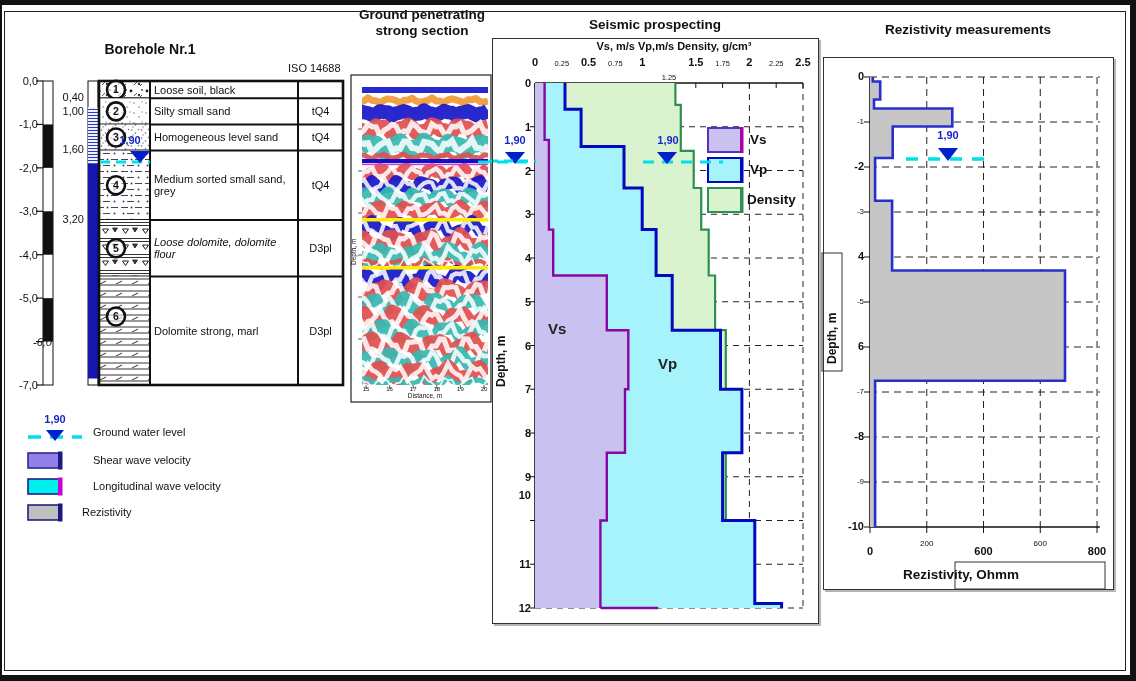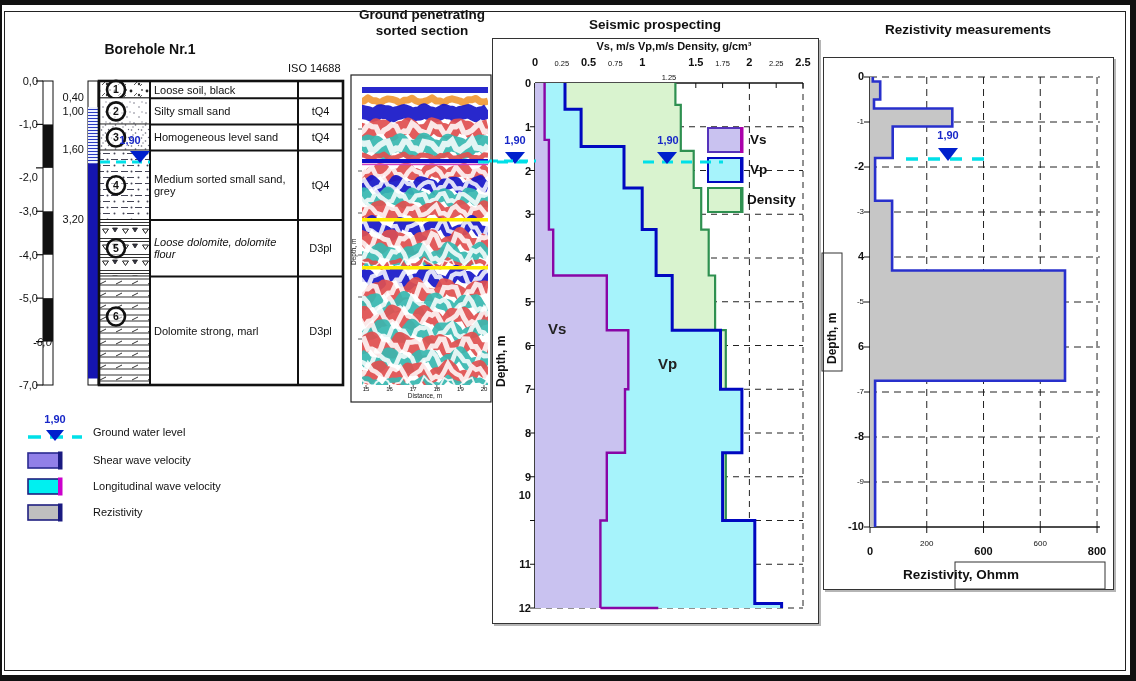--- a/index.html
+++ b/index.html
@@ -284,21 +284,21 @@
     </svg>
 
   <div id="frame-outer"></div>
   <div id="frame-inner"></div>
 
   <div class="lbl c b t14" style="left:55px;top:41px;width:190px;">Borehole Nr.1</div>
   <div class="lbl t11" style="left:288px;top:62px;">ISO 14688</div>
   <div class="lbl c b t11 blue" style="left:110px;top:134px;width:40px;">1,90</div>
 
   <div class="lbl c b t13" style="left:338px;top:7px;width:168px;">Ground penetrating</div>
-  <div class="lbl c b t13" style="left:338px;top:23px;width:168px;">sorted section</div>
+  <div class="lbl c b t13" style="left:338px;top:23px;width:168px;">strong section</div>
   <div class="lbl c t6" style="left:375px;top:392px;width:100px;">Distance, m</div>
   <div class="lbl t6 vert" style="left:350px;top:205px;height:60px;">Depth, m</div>
 
   <div class="panelbox" style="left:492px;top:38px;width:325px;height:584px;background:transparent;"></div>
   <div class="lbl c b t11" style="left:540px;top:40px;width:268px;">Vs, m/s  Vp,m/s  Density, g/cm³</div>
   <div class="lbl c b t13" style="left:492px;top:17px;width:326px;">Seismic prospecting</div>
   <div class="lbl b t12 vert" style="left:494px;top:305px;height:82px;">Depth, m</div>
   <div class="lbl c b t11 blue" style="left:497px;top:134px;width:36px;">1,90</div>
   <div class="lbl c b t11 blue" style="left:650px;top:134px;width:36px;">1,90</div>
   <div class="lbl b" style="left:548px;top:320px;font-size:15px;color:#222;">Vs</div>
@@ -306,21 +306,21 @@
 
   <div class="panelbox" style="left:823px;top:57px;width:289px;height:531px;background:transparent;"></div>
   <div class="lbl c b t13" style="left:823px;top:22px;width:290px;">Rezistivity measurements</div>
   <div class="lbl b t12 vert" style="left:825px;top:262px;height:102px;z-index:12;">Depth, m</div>
   <div class="lbl b t13" style="left:903px;top:567px;z-index:12;">Rezistivity, Ohmm</div>
   <div class="lbl c b t11 blue" style="left:931px;top:129px;width:34px;">1,90</div>
 
   <div class="lbl c b t11 blue" style="left:37px;top:413px;width:36px;">1,90</div>
 <div class="lbl r t11" style="left: 2px; top: 75px; width: 36px;">0,0</div>
     <div class="lbl r t11" style="left: 2px; top: 118.43px; width: 36px;">-1,0</div>
-    <div class="lbl r t11" style="left: 2px; top: 161.86px; width: 36px; margin-top: 9px;">-2,0</div>
+    <div class="lbl r t11" style="left: 2px; top: 161.86px; width: 36px;">-2,0</div>
     <div class="lbl r t11" style="left: 2px; top: 205.29px; width: 36px;">-3,0</div>
     <div class="lbl r t11" style="left: 2px; top: 248.72px; width: 36px;">-4,0</div>
     <div class="lbl r t11" style="left: 2px; top: 292.15px; width: 36px;">-5,0</div>
     <div class="lbl r t11" style="left: 16px; top: 335.58px; width: 36px; font-style: italic;">-6,0</div>
     <div class="lbl r t11" style="left: 2px; top: 379.01px; width: 36px;">-7,0</div>
     <div class="lbl r t11" style="left: 44px; top: 91.372px; width: 40px;">0,40</div>
     <div class="lbl r t11" style="left: 44px; top: 105px; width: 40px;">1,00</div>
     <div class="lbl r t11" style="left: 44px; top: 143.488px; width: 40px;">1,60</div>
     <div class="lbl r t11" style="left: 44px; top: 212.976px; width: 40px;">3,20</div>
     <div class="cell" style="left: 154px; top: 81px; width: 140px; height: 17.372px;">Loose soil, black</div>
@@ -330,21 +330,21 @@
     <div class="cell" style="left: 298px; top: 124.43px; width: 45px; height: 26.058px; justify-content: center;">tQ4</div>
     <div class="cell" style="left: 154px; top: 150.488px; width: 140px; height: 69.488px;">Medium sorted small sand, grey</div>
     <div class="cell" style="left: 298px; top: 150.488px; width: 45px; height: 69.488px; justify-content: center;">tQ4</div>
     <div class="cell" style="left: 154px; top: 219.976px; width: 140px; height: 56.459px; font-style: italic;">Loose dolomite, dolomite flour</div>
     <div class="cell" style="left: 298px; top: 219.976px; width: 45px; height: 56.459px; justify-content: center;">D3pl</div>
     <div class="cell" style="left: 154px; top: 276.435px; width: 140px; height: 108.575px;">Dolomite strong, marl</div>
     <div class="cell" style="left: 298px; top: 276.435px; width: 45px; height: 108.575px; justify-content: center;">D3pl</div>
     <div class="lbl t11" style="left: 93px; top: 426px;">Ground water level</div>
     <div class="lbl t11" style="left: 93px; top: 454px;">Shear wave velocity</div>
     <div class="lbl t11" style="left: 93px; top: 480px;">Longitudinal wave velocity</div>
-    <div class="lbl t11" style="left: 93px; top: 506px;">Rezistivity</div>
+    <div class="lbl t11" style="left: 82px; top: 506px;">Rezistivity</div>
     <div class="lbl c" style="left: 358px; top: 386px; width: 16px; font-size: 6px;">15</div>
     <div class="lbl c" style="left: 381.6px; top: 386px; width: 16px; font-size: 6px;">16</div>
     <div class="lbl c" style="left: 405.2px; top: 386px; width: 16px; font-size: 6px;">17</div>
     <div class="lbl c" style="left: 428.8px; top: 386px; width: 16px; font-size: 6px;">18</div>
     <div class="lbl c" style="left: 452.4px; top: 386px; width: 16px; font-size: 6px;">19</div>
     <div class="lbl c" style="left: 476px; top: 386px; width: 16px; font-size: 6px;">20</div>
     <div class="lbl c b t11" style="left: 520px; top: 56px; width: 30px;">0</div>
     <div class="lbl c t7" style="left: 546.8px; top: 59px; width: 30px;">0.25</div>
     <div class="lbl c b t11" style="left: 573.6px; top: 56px; width: 30px;">0.5</div>
     <div class="lbl c t7" style="left: 600.4px; top: 59px; width: 30px;">0.75</div>

